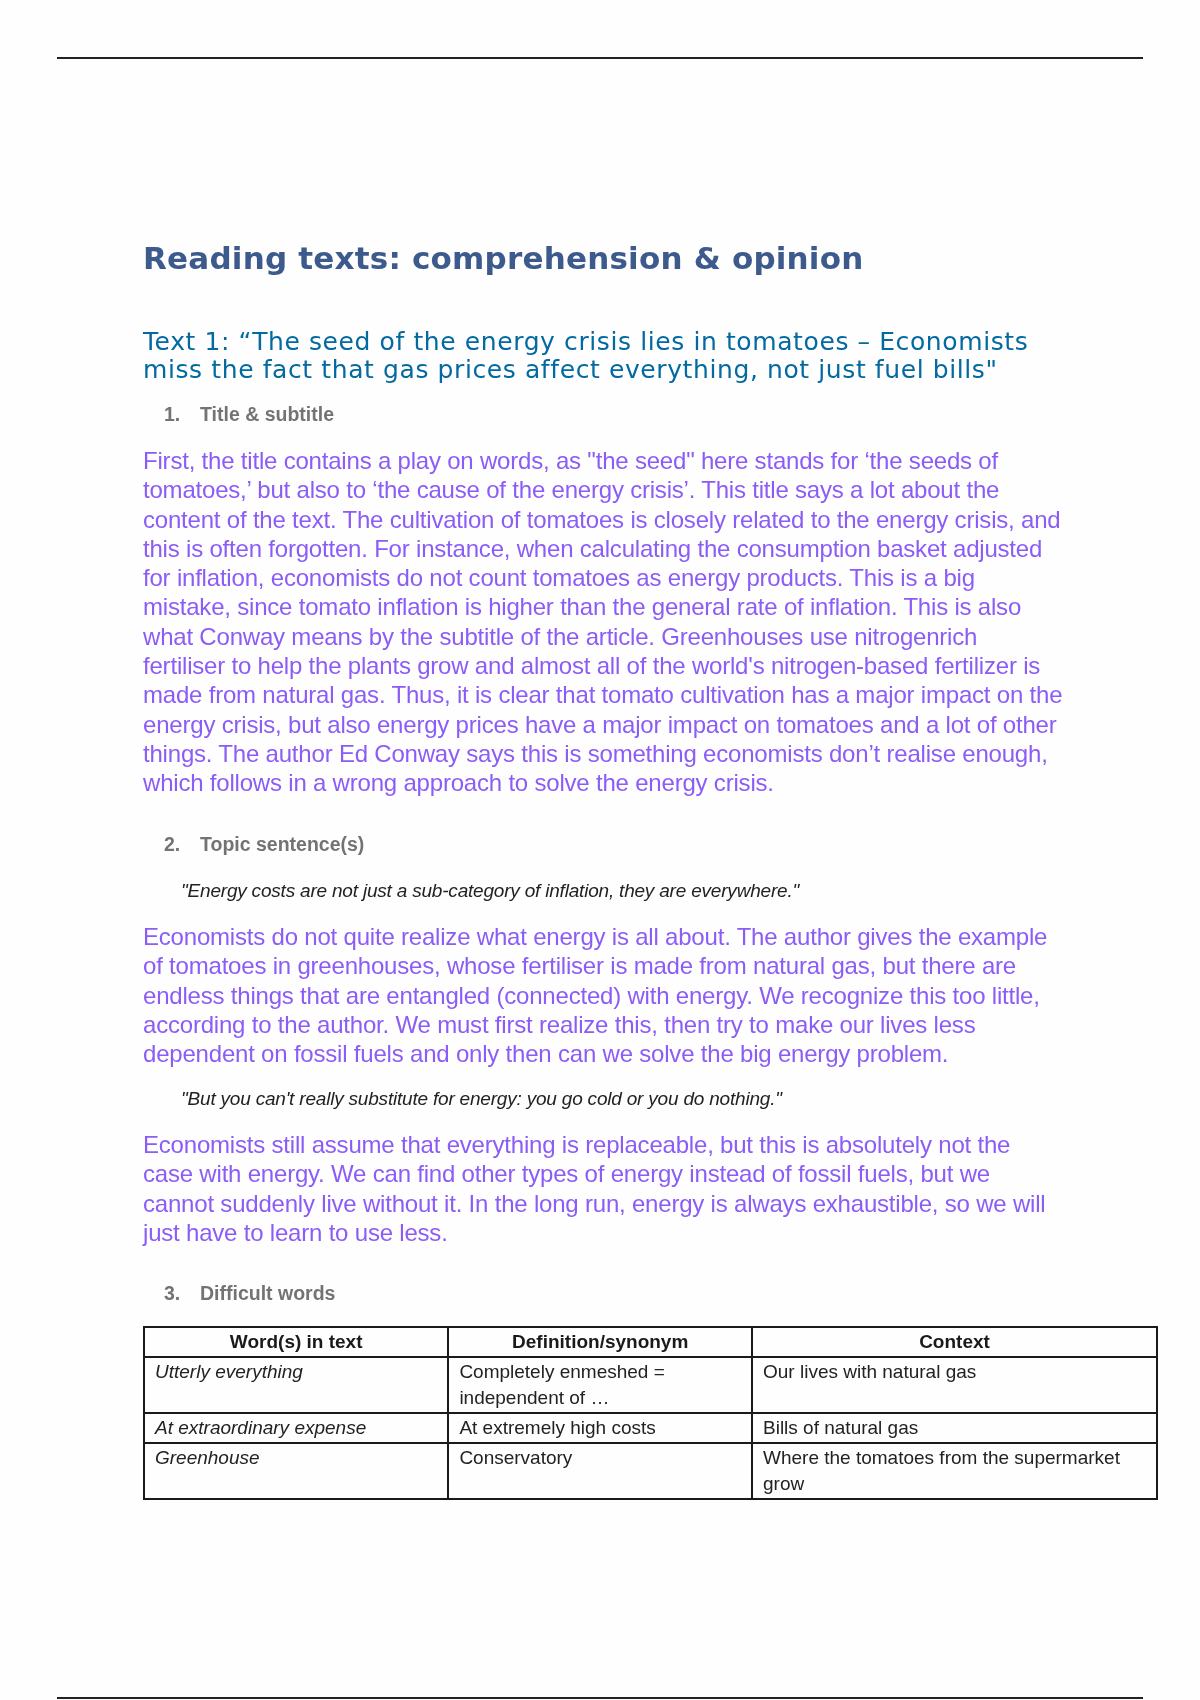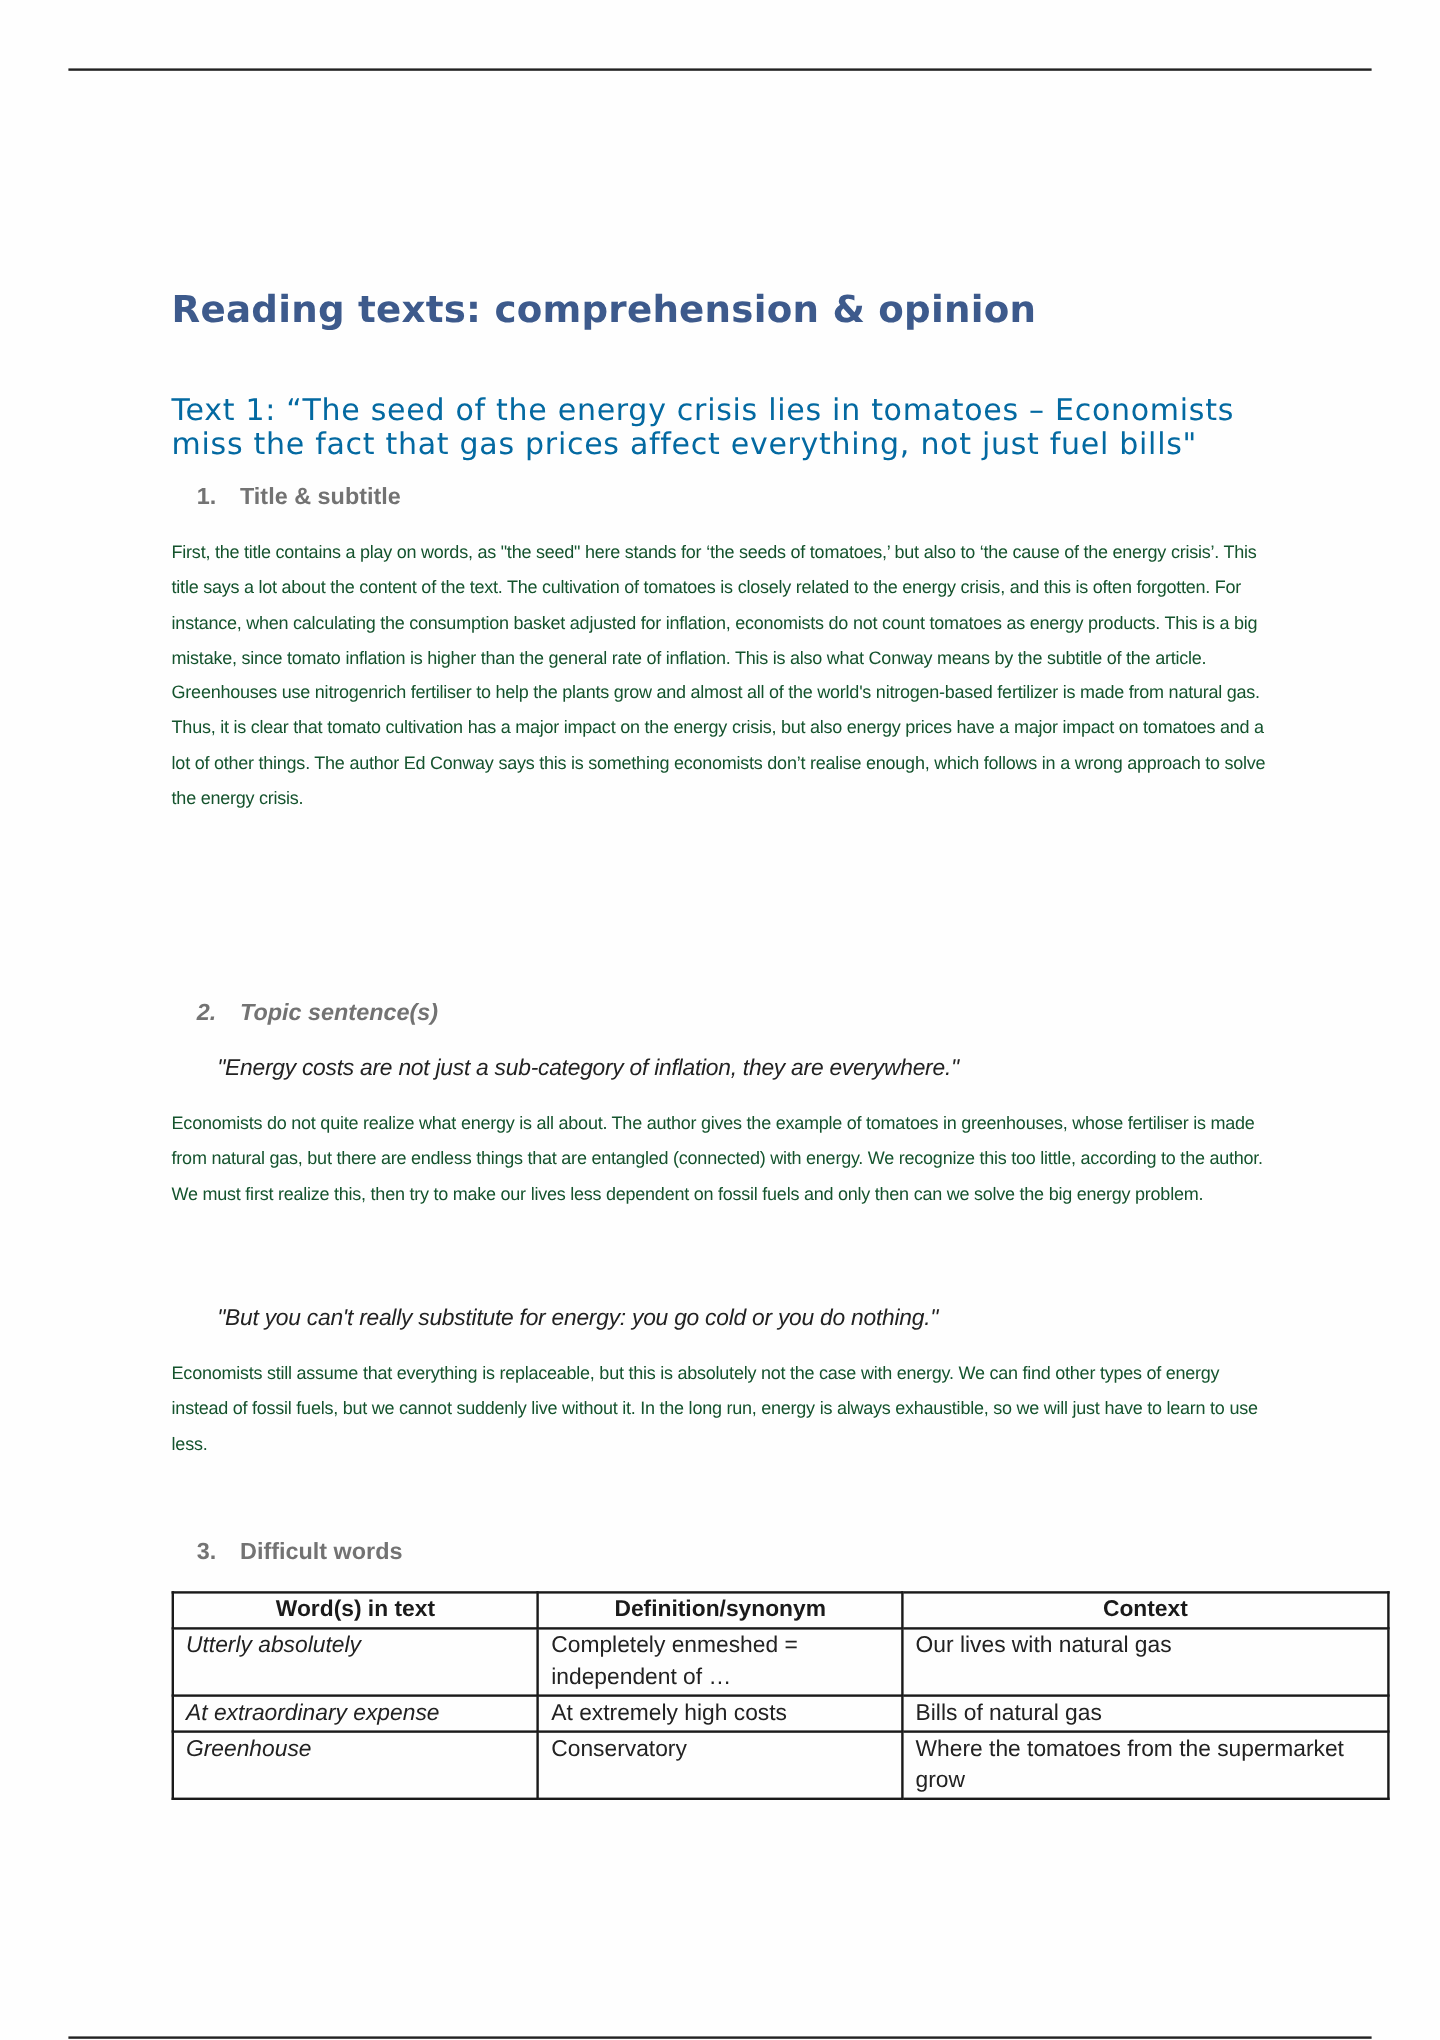--- a/index.html
+++ b/index.html
@@ -60,23 +60,23 @@
       white-space: nowrap;
     }
     .section-heading .num {
       display: inline-block;
       width: 36px;
     }
     .para {
       position: absolute;
       left: 0;
       width: 920px;
-      font-size: 15px;
+      font-size: 24px;
       line-height: 29.3px;
-      color: #14532d;
+      color: #8b5cf6;
       letter-spacing: -0.2px;
     }
     .quote {
       position: absolute;
       left: 38px;
       font-size: 19px;
       font-style: italic;
       color: #222;
       white-space: nowrap;
       letter-spacing: -0.2px;
@@ -119,21 +119,21 @@
 
   <h1 class="doc-title">Reading texts: comprehension &amp; opinion</h1>
 
   <p class="text-heading">Text 1: “The seed of the energy crisis lies in tomatoes – Economists miss the fact that gas prices affect everything, not just fuel bills"</p>
 
   <div class="section-heading" style="top: 403px;">
     <span class="num">1.</span><span>Title &amp; subtitle</span>
   </div>
   <p class="para" style="top: 446px;">First, the title contains a play on words, as "the seed" here stands for ‘the seeds of tomatoes,’ but also to ‘the cause of the energy crisis’. This title says a lot about the content of the text. The cultivation of tomatoes is closely related to the energy crisis, and this is often forgotten. For instance, when calculating the consumption basket adjusted for inflation, economists do not count tomatoes as energy products. This is a big mistake, since tomato inflation is higher than the general rate of inflation. This is also what Conway means by the subtitle of the article. Greenhouses use nitrogenrich fertiliser to help the plants grow and almost all of the world's nitrogen-based fertilizer is made from natural gas. Thus, it is clear that tomato cultivation has a major impact on the energy crisis, but also energy prices have a major impact on tomatoes and a lot of other things. The author Ed Conway says this is something economists don’t realise enough, which follows in a wrong approach to solve the energy crisis.</p>
 
-  <div class="section-heading" style="top: 833px; font-style: italic;">
+  <div class="section-heading" style="top: 833px;">
     <span class="num">2.</span><span>Topic sentence(s)</span>
   </div>
   <p class="quote" style="top: 880px;">"Energy costs are not just a sub-category of inflation, they are everywhere."</p>
   <p class="para" style="top: 922px;">Economists do not quite realize what energy is all about. The author gives the example of tomatoes in greenhouses, whose fertiliser is made from natural gas, but there are endless things that are entangled (connected) with energy. We recognize this too little, according to the author. We must first realize this, then try to make our lives less dependent on fossil fuels and only then can we solve the big energy problem.</p>
   <p class="quote" style="top: 1088px;">"But you can't really substitute for energy: you go cold or you do nothing."</p>
   <p class="para" style="top: 1130px;">Economists still assume that everything is replaceable, but this is absolutely not the case with energy. We can find other types of energy instead of fossil fuels, but we cannot suddenly live without it. In the long run, energy is always exhaustible, so we will just have to learn to use less.</p>
 
   <div class="section-heading" style="top: 1282px;">
     <span class="num">3.</span><span>Difficult words</span>
   </div>
@@ -146,21 +146,21 @@
     </colgroup>
     <thead>
       <tr>
         <th>Word(s) in text</th>
         <th>Definition/synonym</th>
         <th>Context</th>
       </tr>
     </thead>
     <tbody>
       <tr class="tall">
-        <td class="word">Utterly absolutely</td>
+        <td class="word">Utterly everything</td>
         <td>Completely enmeshed = independent of …</td>
         <td>Our lives with natural gas</td>
       </tr>
       <tr>
         <td class="word">At extraordinary expense</td>
         <td>At extremely high costs</td>
         <td>Bills of natural gas</td>
       </tr>
       <tr class="tall">
         <td class="word">Greenhouse</td>

